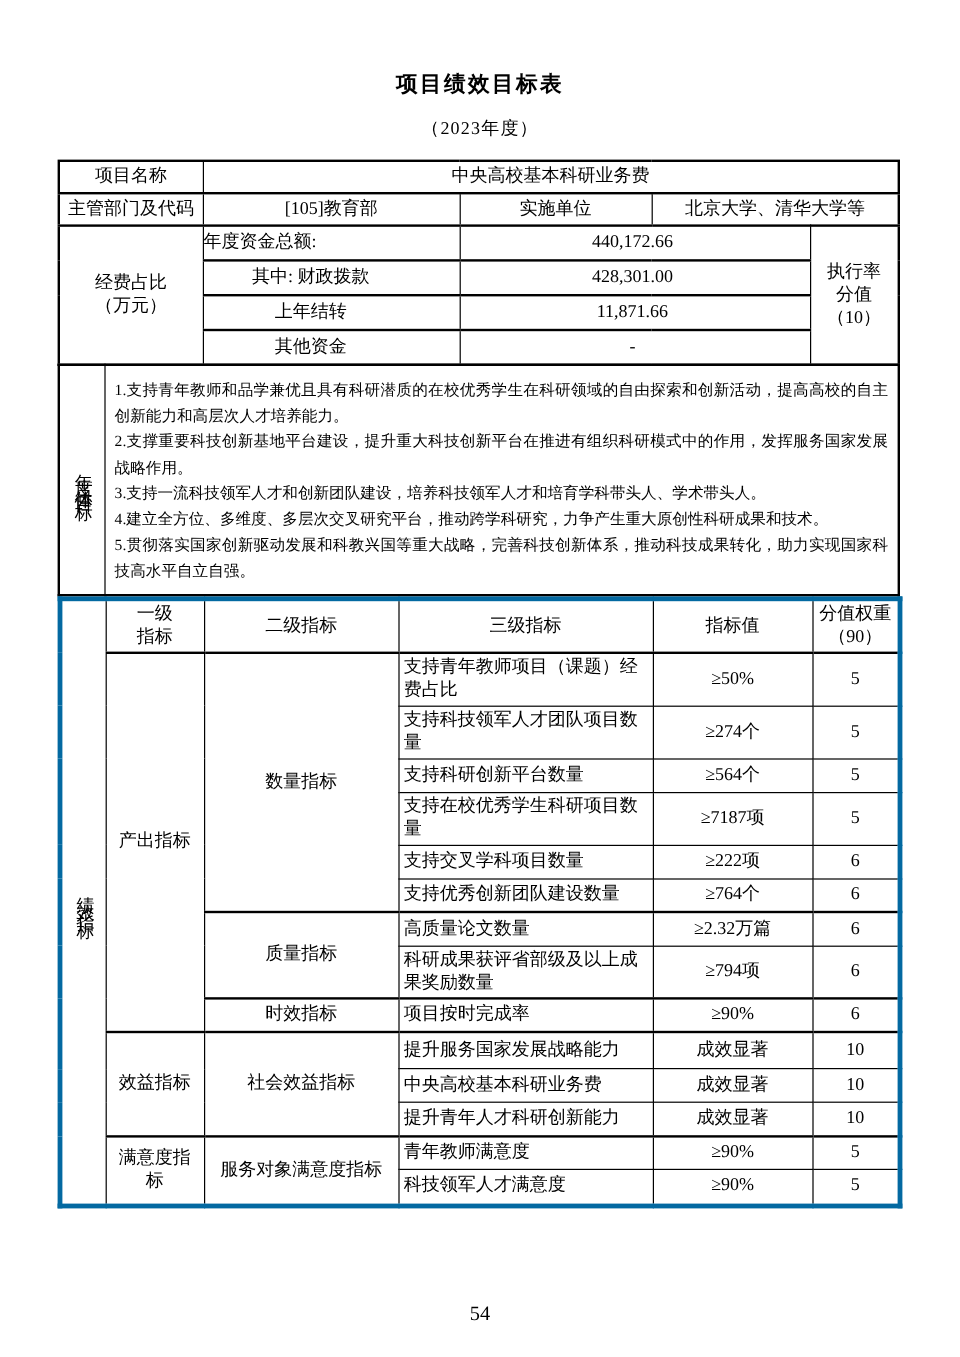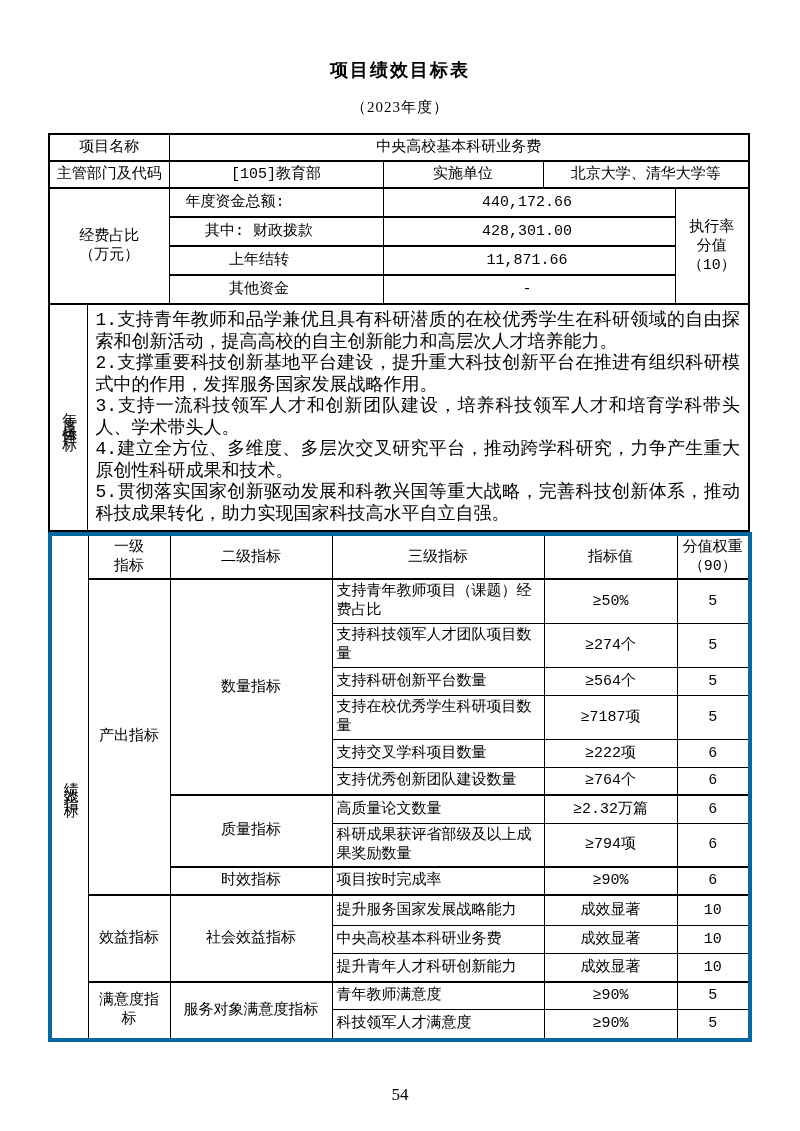--- a/index.html
+++ b/index.html
@@ -1,37 +1,37 @@
 <!DOCTYPE html>
 <html><head>
 <meta charset="utf-8">
 <style>
   html,body{margin:0;padding:0;background:#ffffff;}
   body{width:800px;height:1131px;position:relative;color:#000;
        font-family:"Liberation Serif","DejaVu Serif",serif;}
   .title{margin:0;padding-top:58px;text-align:center;font-size:18px;
          font-weight:bold;letter-spacing:2px;}
   .subtitle{margin-top:16px;text-align:center;font-size:15px;letter-spacing:1px;}
-  .tables{margin:16px 0 0 48px;width:716px;font-family:Liberation Mono, monospace;}
+  .tables{margin:16px 0 0 48px;width:716px;}
   table{border-collapse:collapse;table-layout:fixed;width:700px;}
   td{border:1px solid #000;font-size:15px;line-height:19px;padding:2px 4px;
      vertical-align:middle;overflow:hidden;word-break:break-all;}
   .c{text-align:center;}
   .r{text-align:center;padding-right:8px;}
   .pre{white-space:pre-line;}
   
   table.t1{border:2px solid #000;}
   table.t1 td{border-top-width:2px;border-bottom-width:2px;}
   table.t1 tr{height:27px;}
   table.t1 tr.fund{height:29px;}
   td.fund-label{text-align:center;padding-right:38px;}
-  td.fund-label-first{text-align:left;padding-left:16px;}
+  td.fund-label-first{text-align:left;padding-left:0;}
   
   table.t2{border:2px solid #000;margin-top:-2px;}
-  td.goals-cell{padding:5px 8px;text-align:justify;font-size:18px;line-height:21.5px;border-radius:12px;}
+  td.goals-cell{padding:5px 8px;text-align:justify;font-size:13px;line-height:21.5px;border-radius:12px;}
   td.goals-cell p{margin:0;}
   
   table.t3{border:4px solid #0369a1;}
   table.t3 td.bb2{border-bottom-width:2px;}
   tr.hA{height:44px;} tr.hB{height:40px;} tr.hC{height:28px;} tr.hH{height:44px;}
   .vcell{text-align:center;}
   .vtext{display:inline-block;writing-mode:vertical-rl;text-orientation:upright;
          letter-spacing:5px;font-size:15px;}
   .vtext.big-gap{letter-spacing:7px;}
   .pageno{position:absolute;left:0;right:0;bottom:26px;text-align:center;font-size:17px;}

